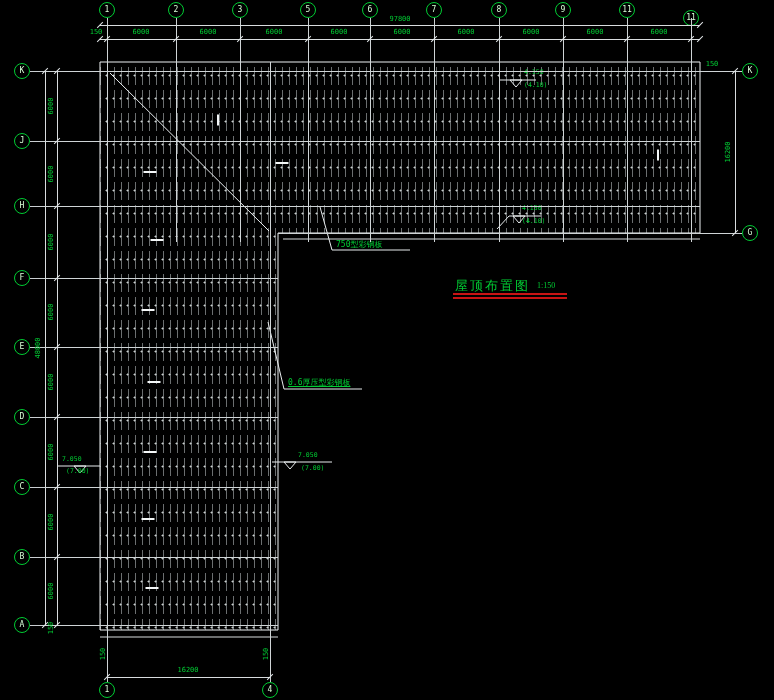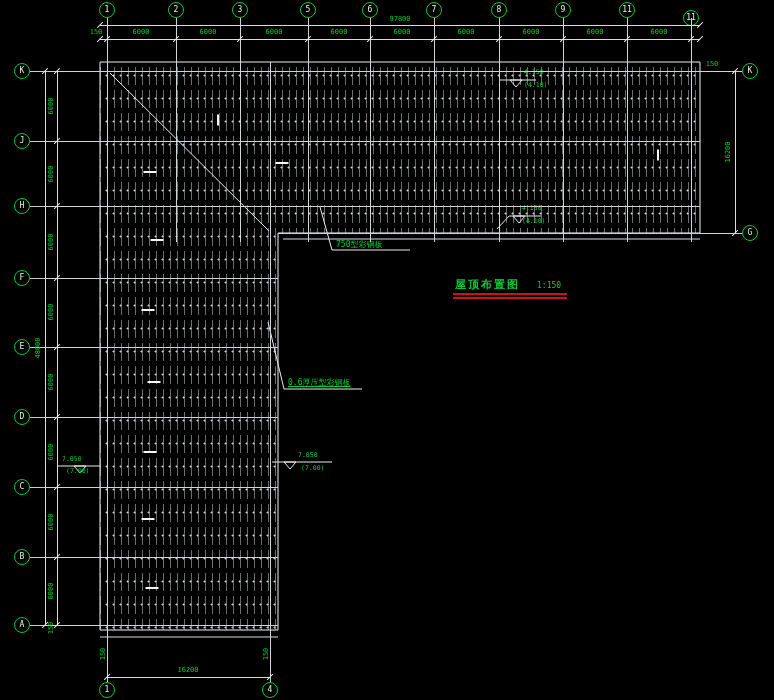--- a/index.html
+++ b/index.html
@@ -22,21 +22,21 @@
   .hatch{position:absolute;background-color:#000;
     background-image:
       radial-gradient(circle, rgba(210,216,216,0.95) 0.7px, rgba(0,0,0,0) 1.3px),
       repeating-linear-gradient(to bottom, #000 0px, #000 5px, rgba(0,0,0,0) 5px, rgba(0,0,0,0) 23px),
       repeating-linear-gradient(to right, rgba(178,184,186,0.60) 0px, rgba(178,184,186,0.60) 1px, rgba(0,0,0,0) 1px, rgba(0,0,0,0) 7px);
     background-size:7px 23px, auto, auto;
     background-position:3px 2px, 0 0, 0 0;}
   .lapmark{position:absolute;background:#f4f7f8;transform:translate(-50%,-50%);}
   .ann{position:absolute;color:#00cc33;font:8px "DejaVu Sans Mono",monospace;white-space:nowrap;}
   .elev{position:absolute;color:#00cc33;font:6.5px "DejaVu Sans Mono",monospace;white-space:nowrap;}
-  .titletxt{position:absolute;color:#00cc33;font-weight:bold;font-size:11px;letter-spacing:2px;
+  .titletxt{position:absolute;color:#00cc33;font-weight:normal;font-size:13px;letter-spacing:2px;
             font-family:"DejaVu Sans",sans-serif;white-space:nowrap;}
   .scaletxt{position:absolute;color:#00cc33;font-size:8px;font-family:"DejaVu Sans Mono",monospace;}
   .redline{position:absolute;height:2px;background:#c81414;}
   svg{position:absolute;left:0;top:0;}
 </style>
 </head>
 <body>
 
 <div id="canvas">
 
@@ -64,21 +64,21 @@
       <line x1="58" y1="466" x2="100" y2="466" stroke="#e8ecee" stroke-width="1"></line>
       <path d="M74,466 L86,466 L80,473 Z" fill="none" stroke="#e8ecee" stroke-width="1"></path>
     </g>
     <g>
       <line x1="272" y1="462" x2="332" y2="462" stroke="#e8ecee" stroke-width="1"></line>
       <path d="M284,462 L296,462 L290,469 Z" fill="none" stroke="#e8ecee" stroke-width="1"></path>
     </g>
   </svg>
 
   <div class="titletxt" style="left:455px;top:277px;">屋顶布置图</div>
-  <div class="scaletxt" style="left:537px;top:281px;">1:150</div>
+  <div class="scaletxt" style="left:537px;top:281px;font-family:Liberation Serif, serif;">1:150</div>
   <div class="redline" style="left:453px;top:293px;width:114px;"></div>
   <div class="redline" style="left:453px;top:297px;width:114px;"></div>
 
   <div class="ann" style="left:336px;top:239px;">750型彩钢板</div>
   <div class="ann" style="left:288px;top:377px;text-decoration:underline;">0.6厚压型彩钢板</div>
 
   <div class="elev" style="left:524px;top:68px;">4.150</div>
   <div class="elev" style="left:524px;top:81px;">(4.10)</div>
   <div class="elev" style="left:522px;top:204px;">4.150</div>
   <div class="elev" style="left:522px;top:217px;">(4.10)</div>

